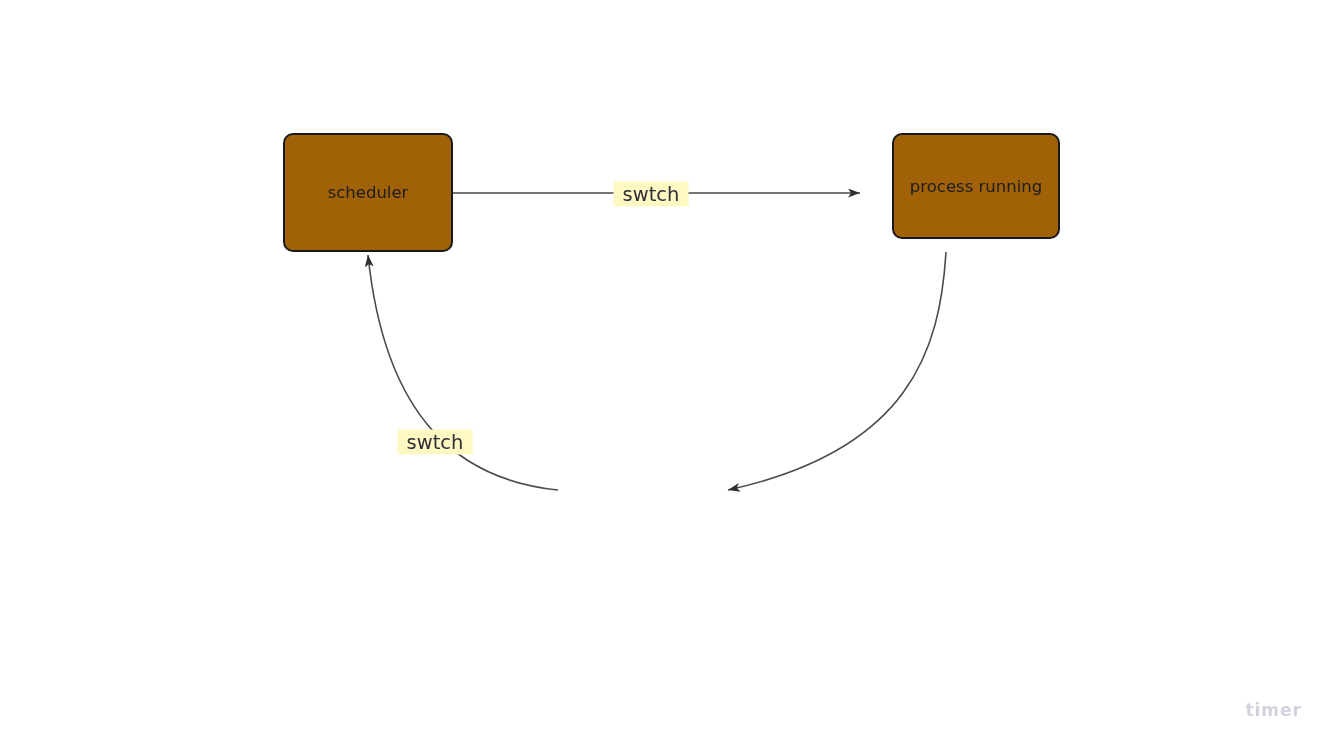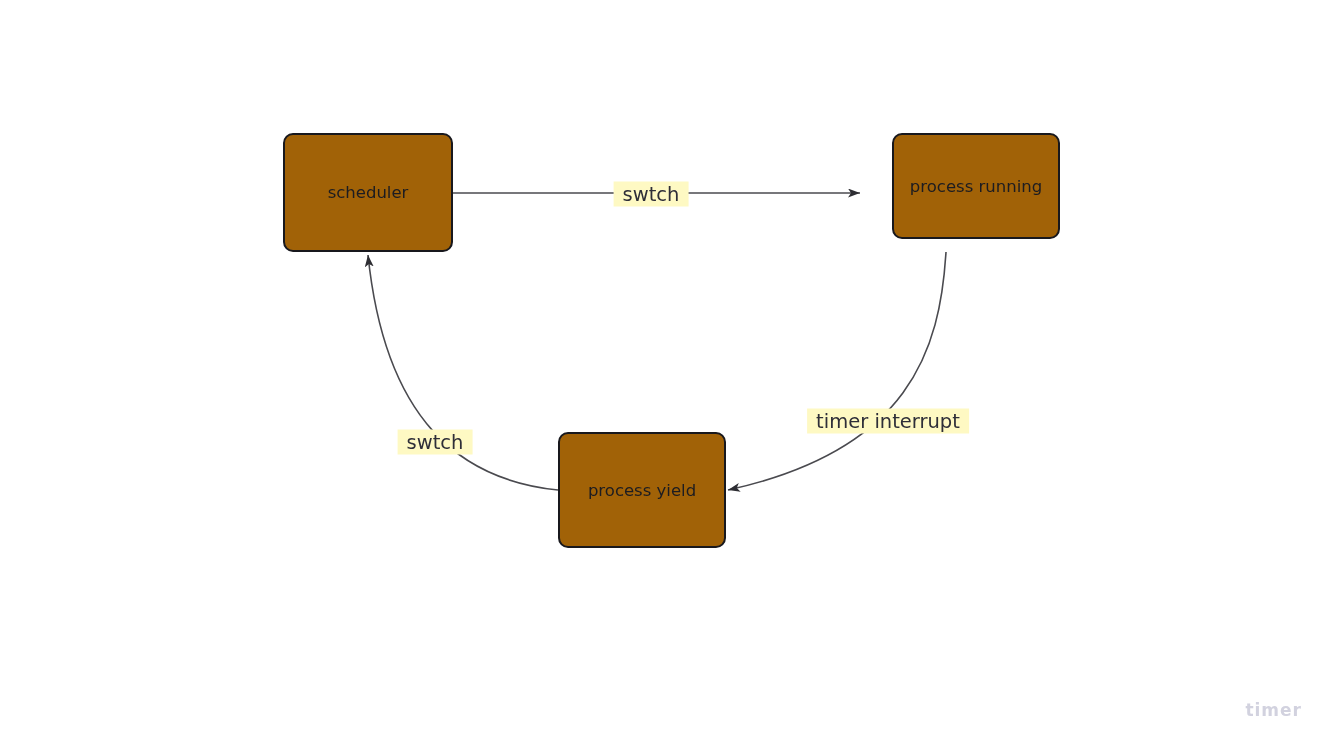--- a/index.html
+++ b/index.html
@@ -88,25 +88,21 @@
   </svg>
 
   <div class="node node-scheduler">
     <span>scheduler</span>
   </div>
 
   <div class="node node-process-running">
     <span>process running</span>
   </div>
 
-  <div class="node node-process-yield">
-    <span>process yield</span>
-  </div>
 
   <div class="edge-label edge-label-swtch-top">swtch</div>
 
-  <div class="edge-label edge-label-timer-interrupt">timer interrupt</div>
 
   <div class="edge-label edge-label-swtch-left">swtch</div>
 
   <div class="watermark">timer</div>
 
 </div>
 
 </body></html>

